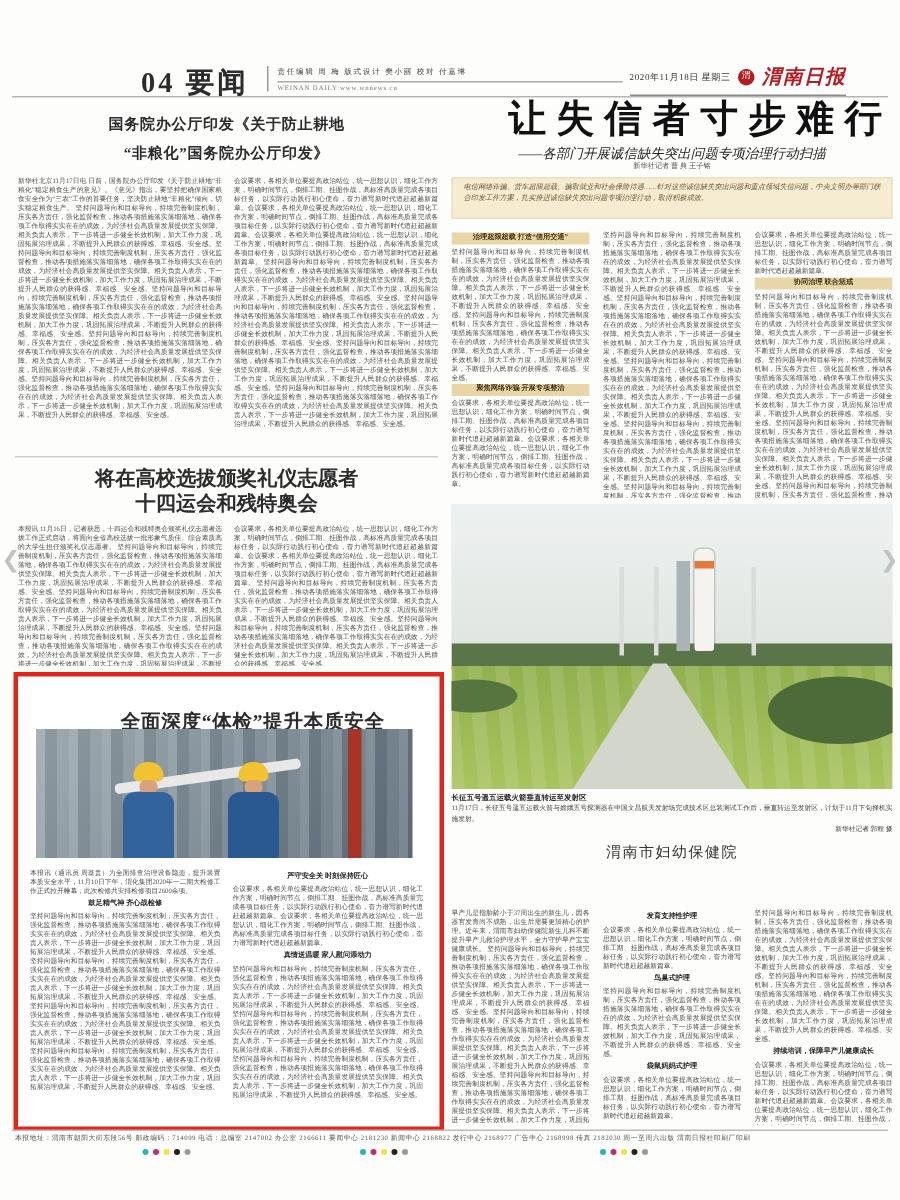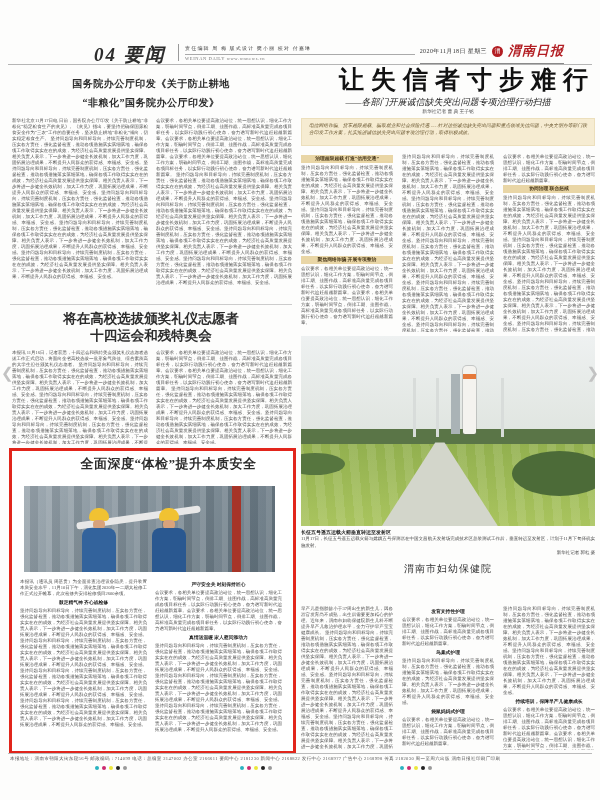--- a/index.html
+++ b/index.html
@@ -2,21 +2,21 @@
 <html><head>
 <meta charset="utf-8">
 <style>
   html,body{margin:0;padding:0;background:#fff;}
   .page{position:relative;width:600px;height:800px;background:#fdfdfc;overflow:hidden;
         font-family:"Liberation Serif","DejaVu Serif",serif;color:#2c2c2c;-webkit-text-size-adjust:none;}
   .abs{position:absolute;}
   .hline{position:absolute;height:1px;background:#b5b5b5;}
 
   
-  .hdr-title{left:94px;top:42px;font-size:19px;font-weight:bold;letter-spacing:2px;white-space:nowrap;font-style:italic;}
+  .hdr-title{left:94px;top:42px;font-size:19px;font-weight:bold;letter-spacing:2px;white-space:nowrap;}
   .hdr-div{left:178px;top:44px;width:1px;height:17px;background:#999;}
   .hdr-meta{left:185px;top:45px;width:230px;}
   .hdr-staff{font-size:5px;line-height:7px;letter-spacing:1.2px;color:#444;white-space:nowrap;}
   .hdr-en{font-size:4.5px;line-height:6px;color:#777;letter-spacing:.6px;border-top:1px solid #aaa;margin-top:2px;padding-top:1px;white-space:nowrap;}
   .hdr-right{right:36px;top:42px;display:flex;align-items:center;gap:5px;border-bottom:1px solid #8a8a8a;padding-bottom:3px;}
   .hdr-date{font-size:6px;color:#333;letter-spacing:.4px;}
   .seal{width:11px;height:11px;border-radius:50%;background:#b21d22;color:#fff;font-size:6px;line-height:11px;text-align:center;}
   .masthead{font-size:13px;font-weight:bold;font-style:italic;color:#b21d22;letter-spacing:1px;white-space:nowrap;}
 
   
@@ -31,21 +31,21 @@
   .bodyA{position:absolute;left:0;right:0;top:44px;bottom:0;}
   .colA1{left:2px;width:136px;} .colA2{left:146px;width:136px;}
 
   
   .artB{left:10px;top:310px;width:282px;height:134px;}
   .hlB{font-size:13.5px;line-height:17px;font-weight:bold;text-align:center;}
   .bodyB{position:absolute;left:0;right:0;top:40px;bottom:0;}
 
   
   .artC{left:9px;top:448px;width:281px;height:300px;border:3px solid #e1251b;background:#fff;}
-  .hlC{margin-top:5px;font-size:13px;line-height:16px;font-weight:bold;text-align:center;letter-spacing:.5px;padding-left:32px;}
+  .hlC{margin-top:22px;font-size:13px;line-height:16px;font-weight:bold;text-align:center;letter-spacing:.5px;padding-left:32px;}
   .subC{font-size:7.5px;line-height:10px;text-align:center;font-style:italic;color:#55443c;margin-top:1px;}
   .photoC{position:absolute;left:12px;top:35px;width:251px;height:86px;overflow:hidden;
           background:linear-gradient(120deg,#97a3ab,#76858f 55%,#5f6f7a);}
   .photoC .pipes{position:absolute;left:0;top:0;right:0;bottom:0;opacity:.55;
           background:repeating-linear-gradient(90deg,rgba(255,255,255,.3) 0 6px,rgba(0,0,0,.10) 6px 14px,rgba(255,255,255,.14) 14px 22px);}
   .redpipe{position:absolute;right:34px;top:0;bottom:0;width:9px;background:#a63428;}
   .tube{position:absolute;left:52px;top:28px;width:125px;height:7px;background:#e8e8e8;border-radius:3px;transform:rotate(-8deg);}
   .wk{position:absolute;bottom:0;width:34px;}
   .wk .helm{width:20px;height:13px;background:#f1c232;border-radius:10px 10px 4px 4px;margin:0 auto;}
   .wk .face{width:12px;height:9px;background:#d8a37c;border-radius:4px;margin:-1px auto 0;}

